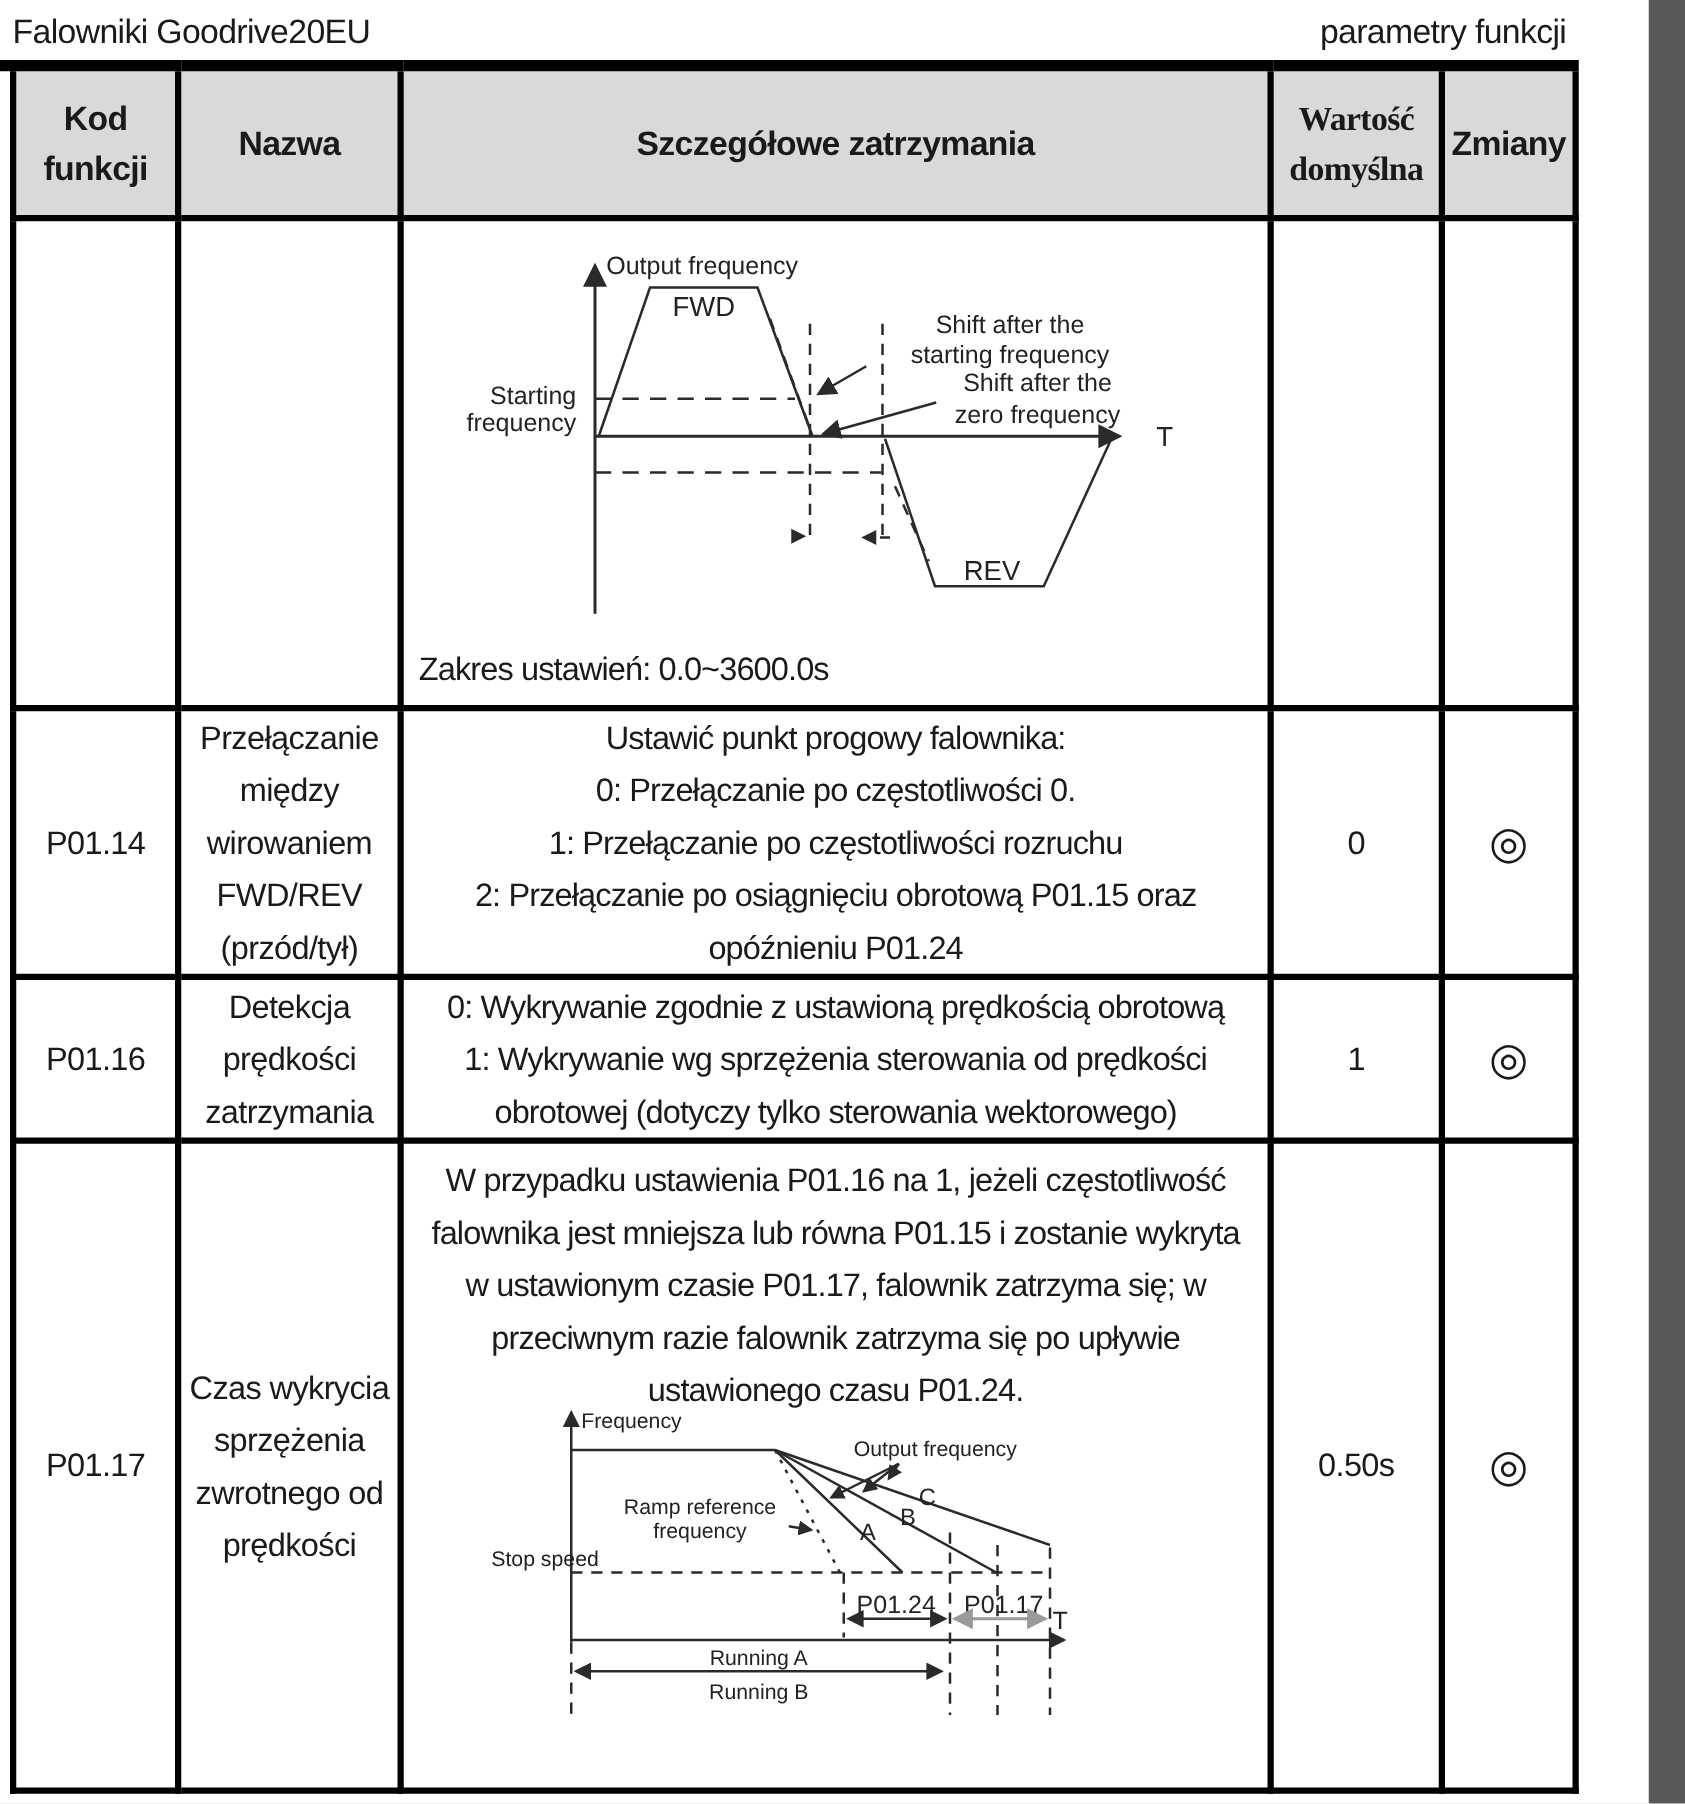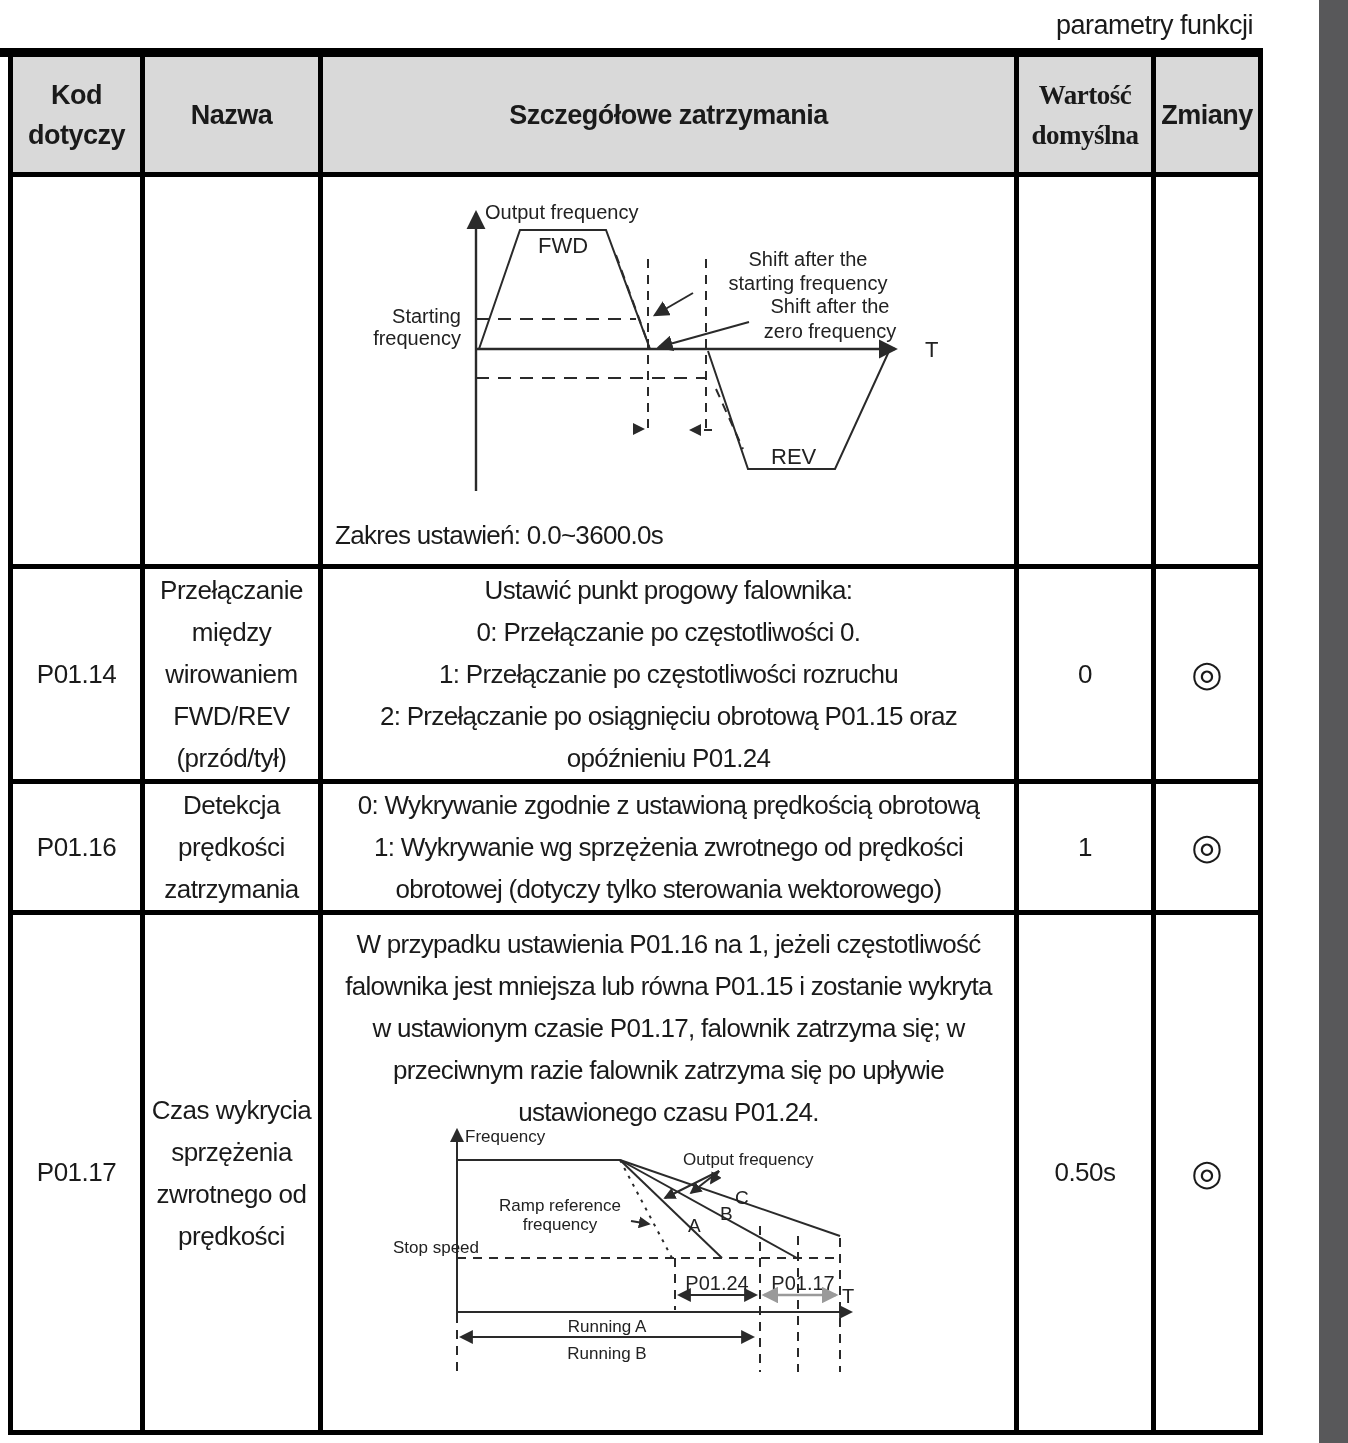--- a/index.html
+++ b/index.html
@@ -34,34 +34,35 @@
   .dash{stroke-dasharray:13,9;}
   .dash2{stroke-dasharray:9,7;}
   .dot{stroke-dasharray:3,6;}
   .ah{fill:#2a2a2a;}
 </style>
 </head>
 <body>
 
 <div class="page">
 
+  <div class="pagehead-left">Falowniki Goodrive20EU</div>
   <div class="pagehead-right">parametry funkcji</div>
   <div class="topbar-stub"></div>
 
   <table class="paramtable">
     <colgroup>
       <col style="width:132px">
         <col style="width:178px">
         <col style="width:696px">
         <col style="width:137px">
         <col style="width:107px">
     </colgroup>
     <thead>
       <tr style="height:122px">
-        <th>Kod dotyczy</th>
+        <th>Kod funkcji</th>
         <th>Nazwa</th>
         <th>Szczegółowe zatrzymania</th>
         <th>
             <div class="hdr-inner">Wartość domyślna</div>
           </th>
         <th>Zmiany</th>
       </tr>
     </thead>
     <tbody>
 
@@ -127,21 +128,21 @@
         <td class="defv">0</td>
         <td class="modcell">◎</td>
       </tr>
 
 
       <tr style="height:126px">
         <td class="code">P01.16</td>
         <td class="namecell">Detekcja prędkości zatrzymania</td>
         <td class="instr">
           <p class="line">0: Wykrywanie zgodnie z ustawioną prędkością obrotową</p>
-          <p class="line">1: Wykrywanie wg sprzężenia zwrotnego od prędkości</p>
+          <p class="line">1: Wykrywanie wg sprzężenia sterowania od prędkości</p>
           <p class="line">obrotowej (dotyczy tylko sterowania wektorowego)</p>
         </td>
         <td class="defv">1</td>
         <td class="modcell">◎</td>
       </tr>
 
       <tr style="height:520px">
         <td class="code">P01.17</td>
         <td class="namecell">Czas wykrycia sprzężenia zwrotnego od prędkości</td>
         <td class="instr" style="vertical-align:top;padding-top:8px;">

